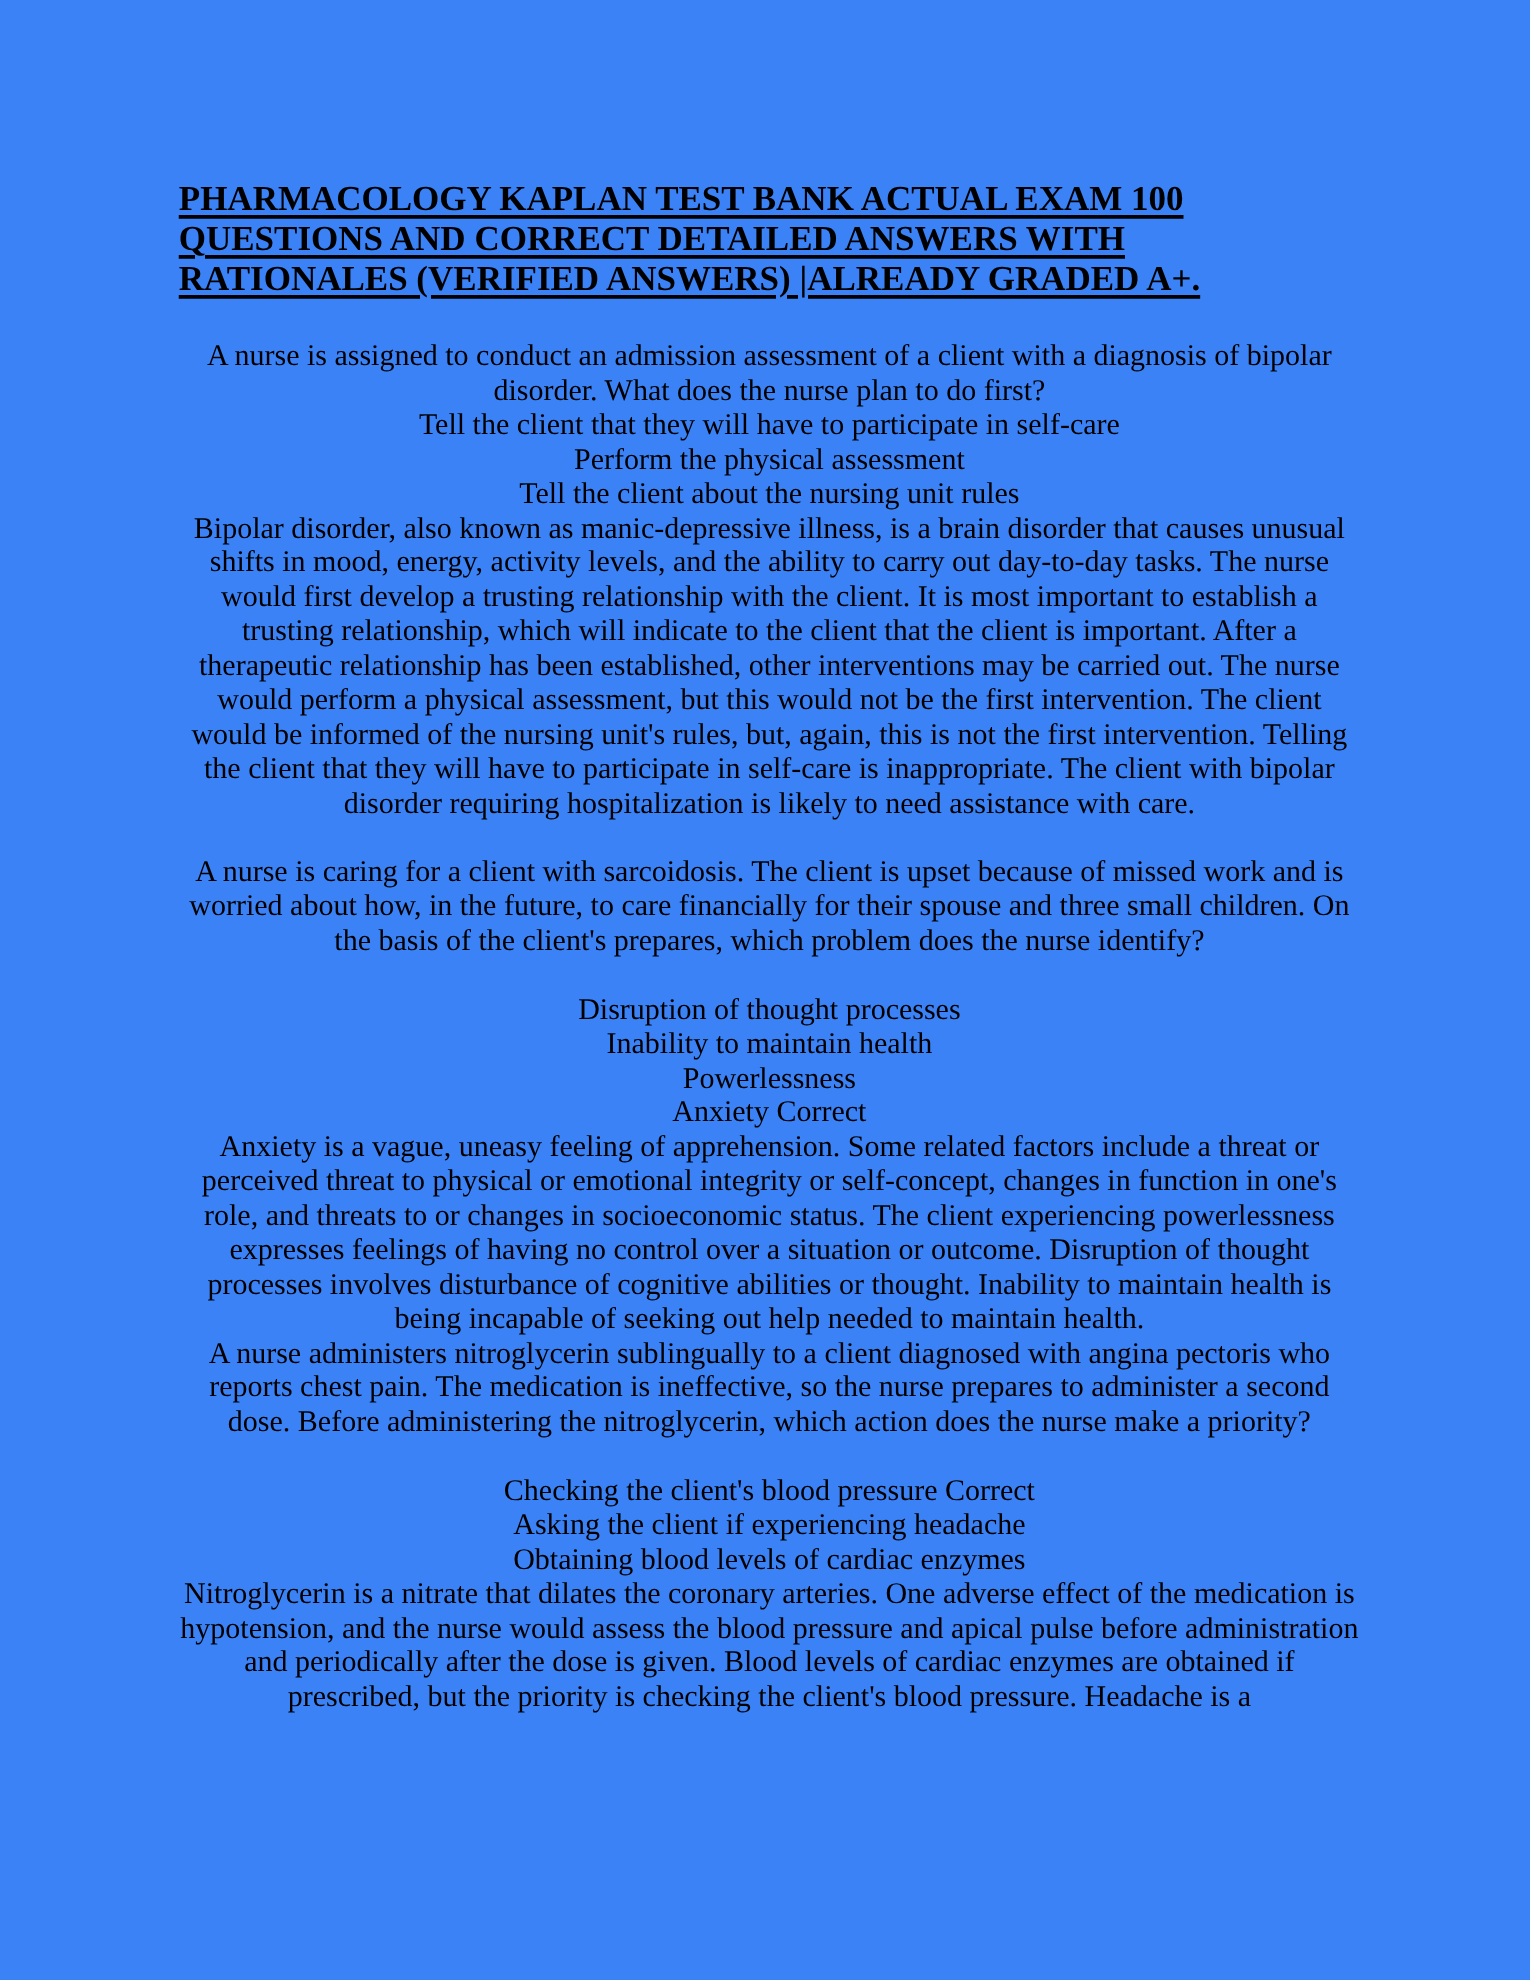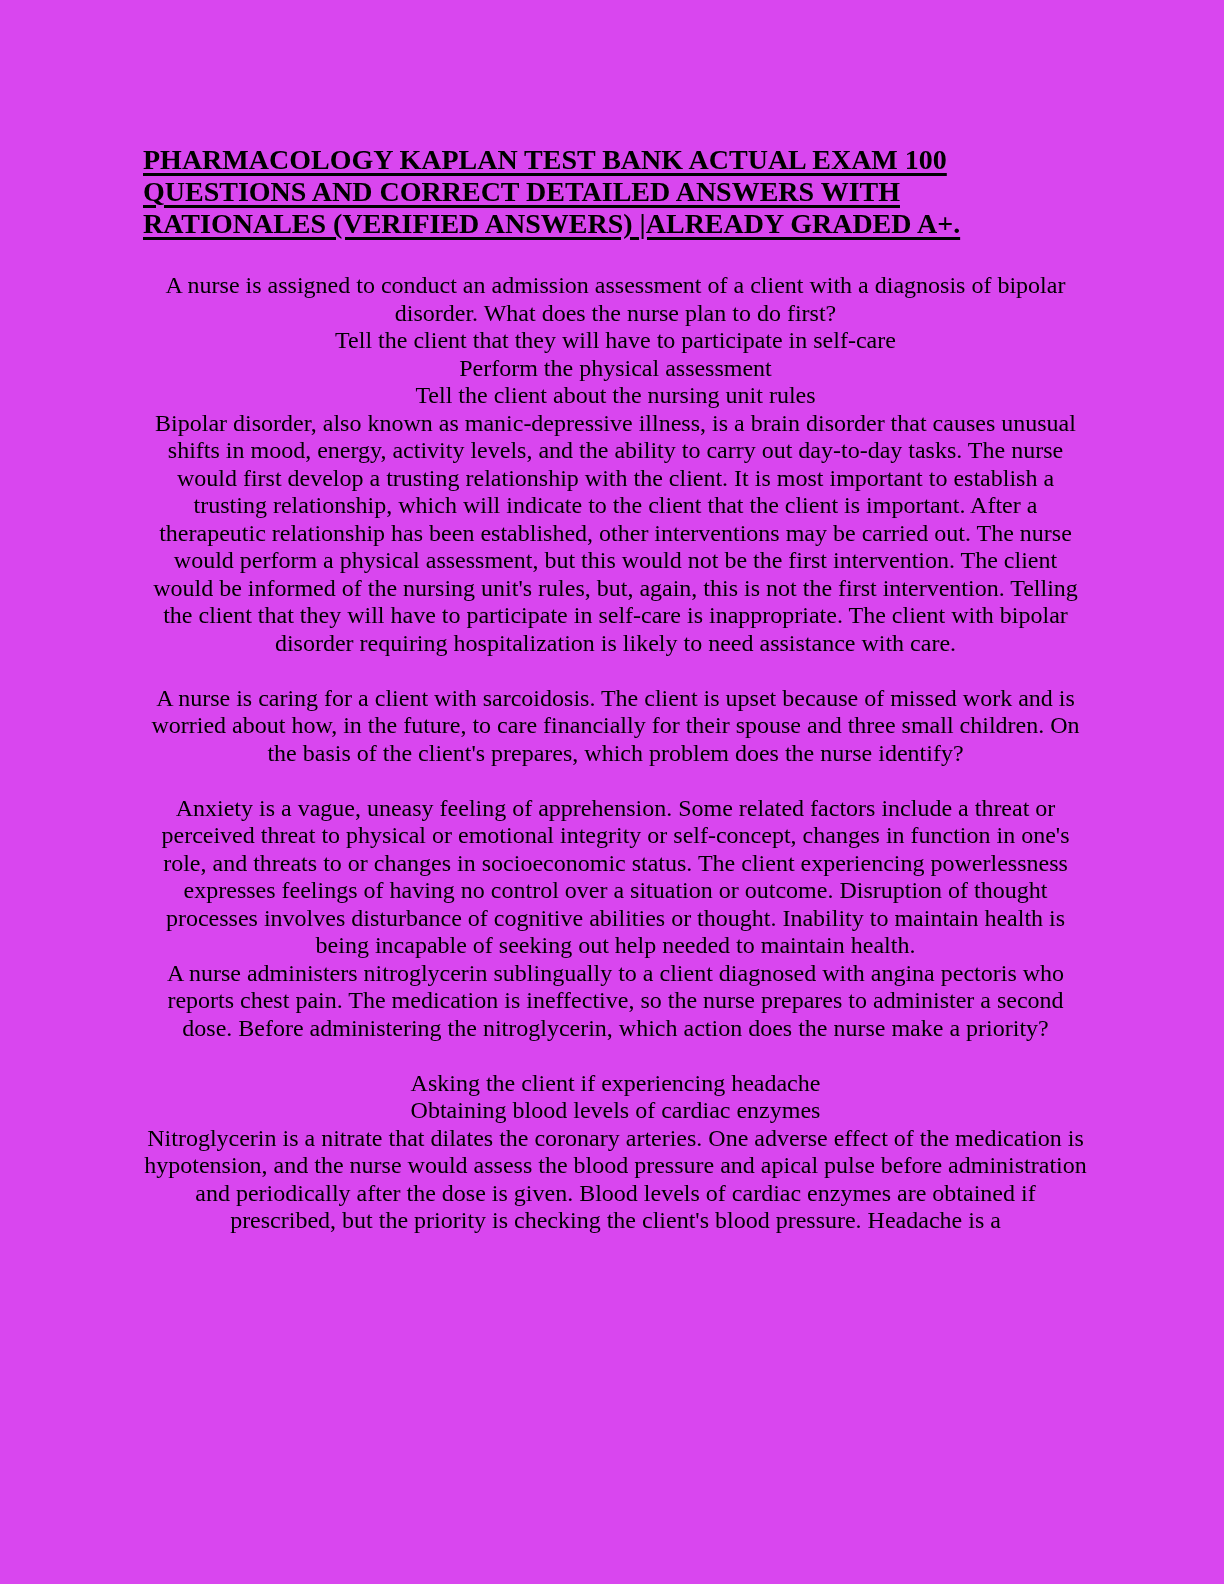--- a/index.html
+++ b/index.html
@@ -7,21 +7,21 @@
     padding: 0;
     background: #ffffff;
     width: 1224px;
     height: 1584px;
     overflow: hidden;
   }
   .page {
     position: relative;
     width: 1224px;
     height: 1584px;
-    background: #d946ef;
+    background: #3b82f6;
     color: #000000;
     font-family: "Liberation Serif", "DejaVu Serif", serif;
   }
   .content {
     position: absolute;
     left: 143px;
     top: 0;
     width: 945px;
     padding-top: 144px;
   }
@@ -63,27 +63,34 @@
         <p class="line">Tell the client about the nursing unit rules</p>
       </div>
       <p class="para">Bipolar disorder, also known as manic-depressive illness, is a brain disorder that causes unusual shifts in mood, energy, activity levels, and the ability to carry out day-to-day tasks. The nurse would first develop a trusting relationship with the client. It is most important to establish a trusting relationship, which will indicate to the client that the client is important. After a therapeutic relationship has been established, other interventions may be carried out. The nurse would perform a physical assessment, but this would not be the first intervention. The client would be informed of the nursing unit's rules, but, again, this is not the first intervention. Telling the client that they will have to participate in self-care is inappropriate. The client with bipolar disorder requiring hospitalization is likely to need assistance with care.</p>
     </section>
 
     <div class="gap"></div>
 
     <section>
       <p class="para">A nurse is caring for a client with sarcoidosis. The client is upset because of missed work and is worried about how, in the future, to care financially for their spouse and three small children. On the basis of the client's prepares, which problem does the nurse identify?</p>
       <div class="gap-after-q2q"></div>
+      <div>
+        <p class="line">Disruption of thought processes</p>
+        <p class="line">Inability to maintain health</p>
+        <p class="line">Powerlessness</p>
+        <p class="line">Anxiety Correct</p>
+      </div>
       <p class="para">Anxiety is a vague, uneasy feeling of apprehension. Some related factors include a threat or perceived threat to physical or emotional integrity or self-concept, changes in function in one's role, and threats to or changes in socioeconomic status. The client experiencing powerlessness expresses feelings of having no control over a situation or outcome. Disruption of thought processes involves disturbance of cognitive abilities or thought. Inability to maintain health is being incapable of seeking out help needed to maintain health.</p>
     </section>
 
     <section>
       <p class="para">A nurse administers nitroglycerin sublingually to a client diagnosed with angina pectoris who reports chest pain. The medication is ineffective, so the nurse prepares to administer a second dose. Before administering the nitroglycerin, which action does the nurse make a priority?</p>
       <div class="gap"></div>
       <div>
+        <p class="line">Checking the client's blood pressure Correct</p>
         <p class="line">Asking the client if experiencing headache</p>
         <p class="line">Obtaining blood levels of cardiac enzymes</p>
       </div>
       <p class="para">Nitroglycerin is a nitrate that dilates the coronary arteries. One adverse effect of the medication is hypotension, and the nurse would assess the blood pressure and apical pulse before administration and periodically after the dose is given. Blood levels of cardiac enzymes are obtained if prescribed, but the priority is checking the client's blood pressure. Headache is a</p>
     </section>
 
   </div>
 </div>
 
 </body></html>

